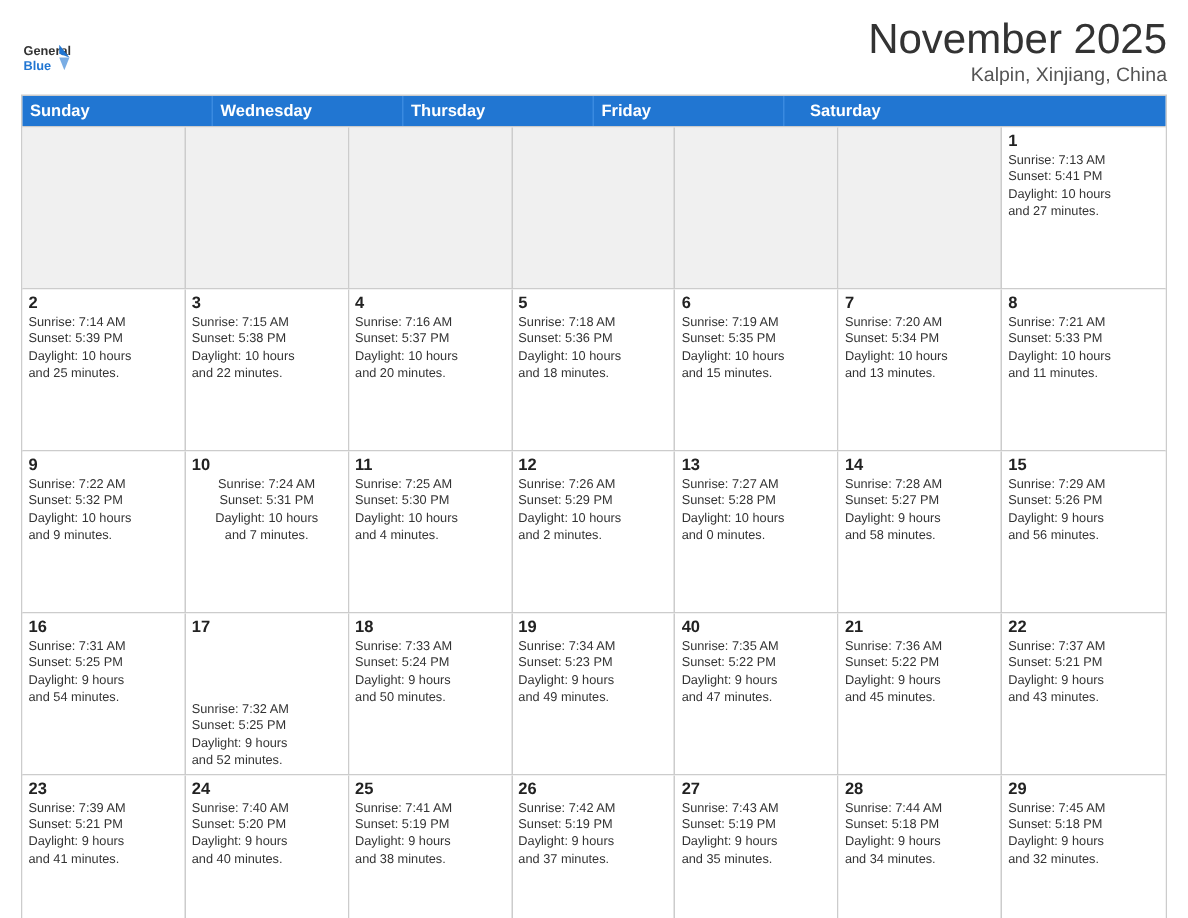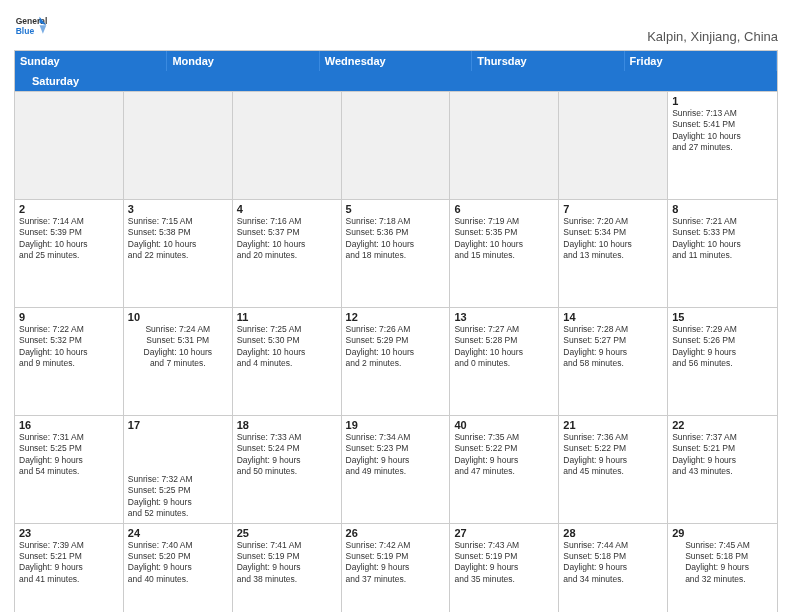--- a/index.html
+++ b/index.html
@@ -45,21 +45,21 @@
       color: #555;
     }
     .calendar {
       flex: 1;
       display: flex;
       flex-direction: column;
       border: 1px solid #ccc;
     }
     .cal-header {
       display: grid;
-      grid-template-columns: repeat(5, 1fr);
+      grid-template-columns: repeat(6, 1fr);
       background: #2176d2;
     }
     .cal-header-cell {
       color: #fff;
       font-size: 11px;
       font-weight: bold;
       padding: 4px 5px;
       text-align: left;
       border-right: 1px solid #3a8ae0;
     }
@@ -104,28 +104,28 @@
   <div class="header">
     <div class="logo">
       <svg class="logo-icon" viewBox="0 0 40 40">
         <text x="2" y="16" font-size="10" font-family="Arial" font-weight="bold" fill="#333">General</text>
         <text x="2" y="28" font-size="10" font-family="Arial" font-weight="bold" fill="#2176d2">Blue</text>
         <polygon points="30,8 38,18 30,15" fill="#2176d2"></polygon>
         <polygon points="30,18 38,18 34,28" fill="#2176d2" opacity="0.6"></polygon>
       </svg>
     </div>
     <div class="title-block">
+      <div class="month-title">November 2025</div>
       <div class="subtitle">Kalpin, Xinjiang, China</div>
     </div>
   </div>
 
   <div class="calendar">
     <div class="cal-header">
       <div class="cal-header-cell">Sunday</div>
-      <div class="cal-header-cell">Monday</div>
       <div class="cal-header-cell">Wednesday</div>
       <div class="cal-header-cell">Thursday</div>
       <div class="cal-header-cell">Friday</div>
       <div class="cal-header-cell">Saturday</div>
     </div>
     <div class="cal-body" id="cal-body">
     <div class="cal-row">
           <div class="cal-cell empty"></div>
           <div class="cal-cell empty"></div>
           <div class="cal-cell empty"></div>
@@ -331,21 +331,21 @@
           </div>
           <div class="cal-cell">
             <span class="day-number">28</span>
             <div class="cell-text" style="white-space: pre-line;">Sunrise: 7:44 AM
 Sunset: 5:18 PM
 Daylight: 9 hours
 and 34 minutes.</div>
           </div>
           <div class="cal-cell">
             <span class="day-number">29</span>
-            <div class="cell-text" style="white-space: pre-line; margin-left: 13px;">Sunrise: 7:45 AM
+            <div class="cell-text" style="white-space: pre-line;">Sunrise: 7:45 AM
 Sunset: 5:18 PM
 Daylight: 9 hours
 and 32 minutes.</div>
           </div>
         </div>
         <div class="cal-row">
           <div class="cal-cell">
             <span class="day-number">30</span>
             <div class="cell-text" style="white-space: pre-line;">Sunrise: 7:46 AM
 Sunset: 5:17 PM

